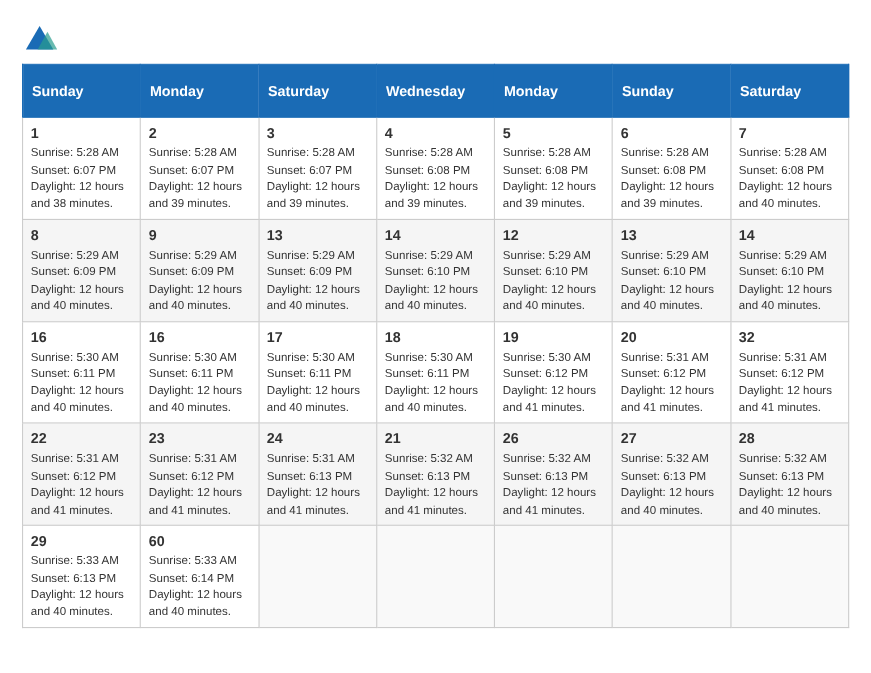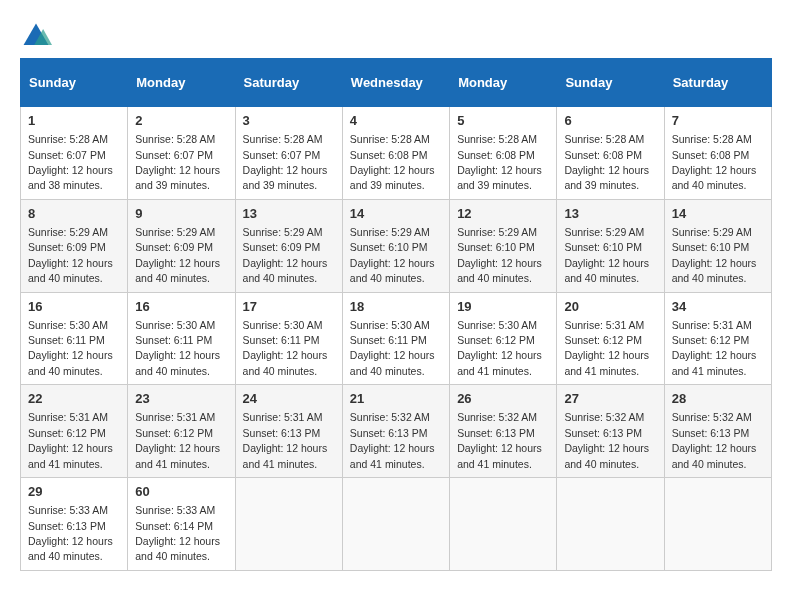--- a/index.html
+++ b/index.html
@@ -158,21 +158,21 @@
         <td><span class="day-num">16</span>
 <span class="day-info">Sunrise: 5:30 AM<br>Sunset: 6:11 PM<br>Daylight: 12 hours<br>and 40 minutes.</span></td>
         <td><span class="day-num">17</span>
 <span class="day-info">Sunrise: 5:30 AM<br>Sunset: 6:11 PM<br>Daylight: 12 hours<br>and 40 minutes.</span></td>
         <td><span class="day-num">18</span>
 <span class="day-info">Sunrise: 5:30 AM<br>Sunset: 6:11 PM<br>Daylight: 12 hours<br>and 40 minutes.</span></td>
         <td><span class="day-num">19</span>
 <span class="day-info">Sunrise: 5:30 AM<br>Sunset: 6:12 PM<br>Daylight: 12 hours<br>and 41 minutes.</span></td>
         <td><span class="day-num">20</span>
 <span class="day-info">Sunrise: 5:31 AM<br>Sunset: 6:12 PM<br>Daylight: 12 hours<br>and 41 minutes.</span></td>
-        <td><span class="day-num">34</span>
+        <td><span class="day-num">32</span>
 <span class="day-info">Sunrise: 5:31 AM<br>Sunset: 6:12 PM<br>Daylight: 12 hours<br>and 41 minutes.</span></td>
       </tr>
       <tr class="week-row">
         <td><span class="day-num">22</span>
 <span class="day-info">Sunrise: 5:31 AM<br>Sunset: 6:12 PM<br>Daylight: 12 hours<br>and 41 minutes.</span></td>
         <td><span class="day-num">23</span>
 <span class="day-info">Sunrise: 5:31 AM<br>Sunset: 6:12 PM<br>Daylight: 12 hours<br>and 41 minutes.</span></td>
         <td><span class="day-num">24</span>
 <span class="day-info">Sunrise: 5:31 AM<br>Sunset: 6:13 PM<br>Daylight: 12 hours<br>and 41 minutes.</span></td>
         <td><span class="day-num">21</span>

